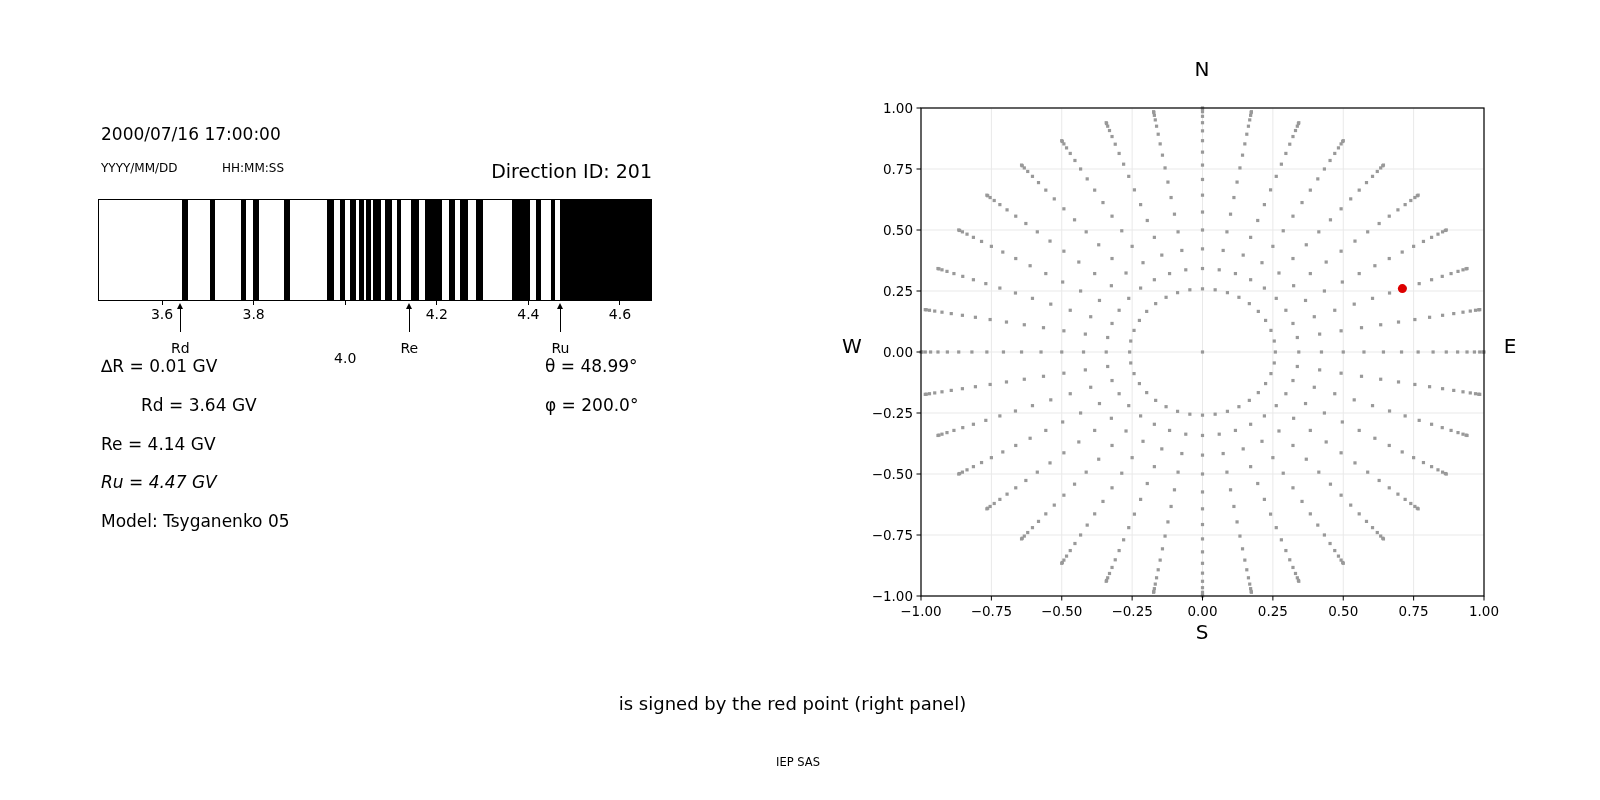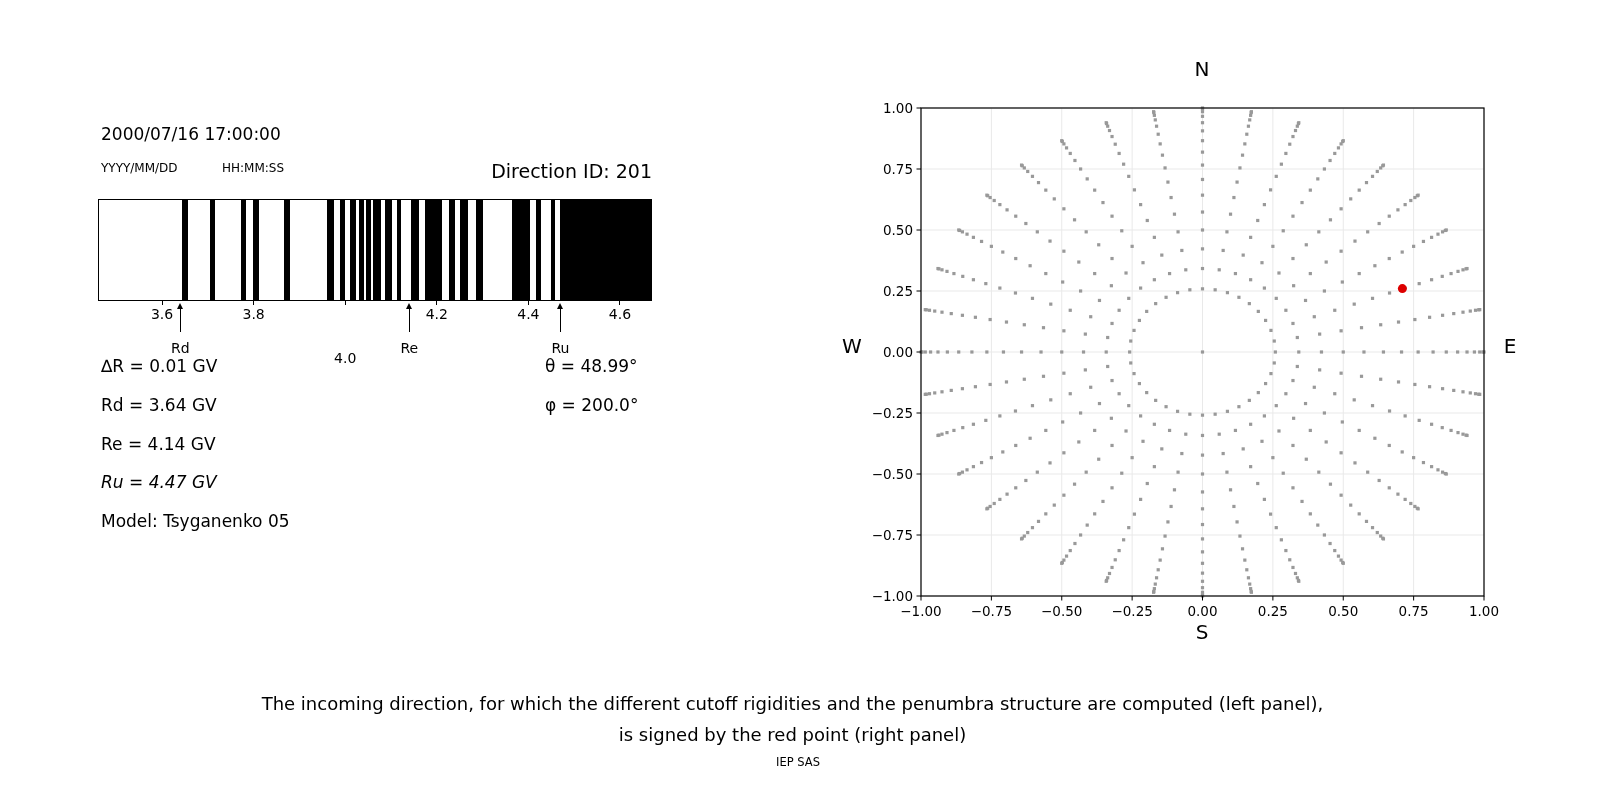--- a/index.html
+++ b/index.html
@@ -93,21 +93,21 @@
       </div>
       <div class="bc-marker" style="left: 546.43px; top: 303px;">
         <div class="bc-arrowhead"></div>
         <div class="bc-arrowstem"></div>
         <div class="bc-markerlabel">Ru</div>
       </div>
     </div>
 
   <div id="params-left">
       <div class="param-line" style="top: 356px; text-align: right;">∆R = 0.01 GV</div>
-      <div class="param-line" style="top: 394.8px;">Rd = 3.64 GV</div>
+      <div class="param-line" style="top: 394.8px; margin-left: 40px;">Rd = 3.64 GV</div>
       <div class="param-line" style="top: 433.6px;">Re = 4.14 GV</div>
       <div class="param-line" style="top: 472.4px; font-style: italic;">Ru = 4.47 GV</div>
       <div class="param-line" style="top: 511.2px;">Model: Tsyganenko 05</div>
     </div>
   <div id="params-right">
       <div class="param-line-r" style="top: 356px;">θ = 48.99°</div>
       <div class="param-line-r" style="top: 394.8px; text-align: right;">φ = 200.0°</div>
     </div>
 
   <svg id="scatter-svg" class="abs" style="left:840px;top:50px;" width="700" height="600" viewBox="0 0 700 600">
@@ -752,18 +752,17 @@
       <line x1="76.5" y1="546" x2="81" y2="546" stroke="#000" stroke-width="1"></line>
       <text x="73" y="550.5" text-anchor="end" font-size="13.5px" fill="#000">−1.00</text>
     </svg>
 
   <div class="compass" style="left:1180px;top:57px;">N</div>
   <div class="compass" style="left:1180px;top:620px;">S</div>
   <div class="compass" style="left:830px;top:334px;">W</div>
   <div class="compass" style="left:1488px;top:334px;">E</div>
 
   <div id="caption-block">
-    <div>The incoming direction, for which the different cutoff rigidities and the penumbra structure are computed (left panel),</div>
     <div>is signed by the red point (right panel)</div>
   </div>
   <div id="credit">IEP SAS</div>
 
 </div>
 
 </body></html>

